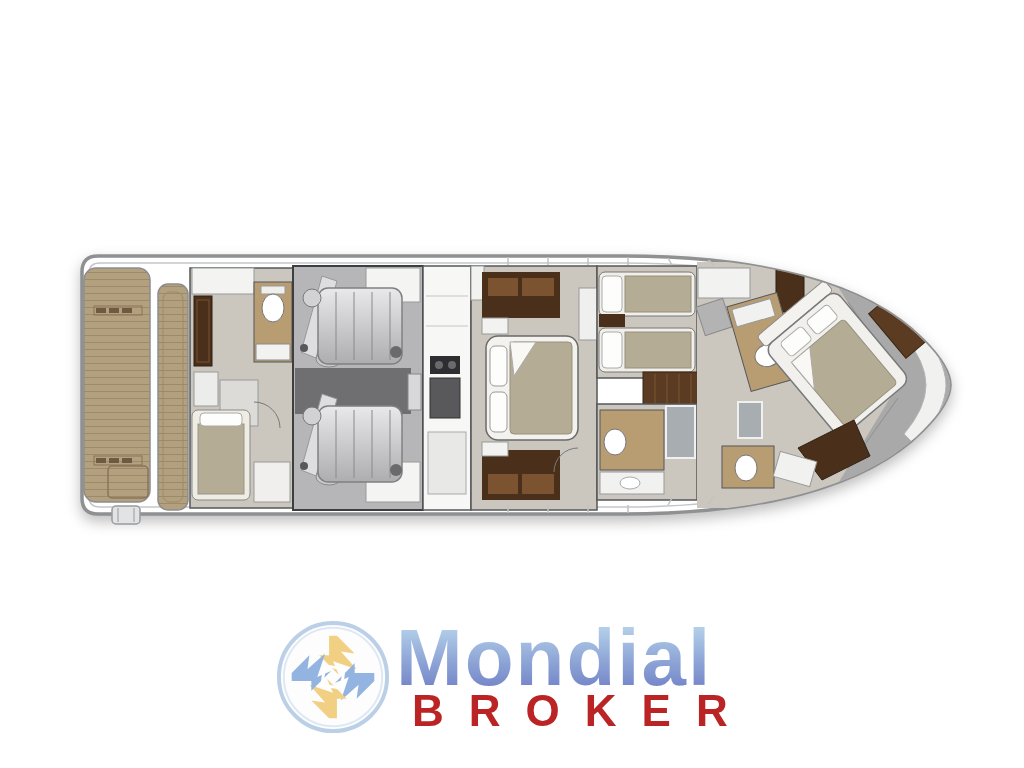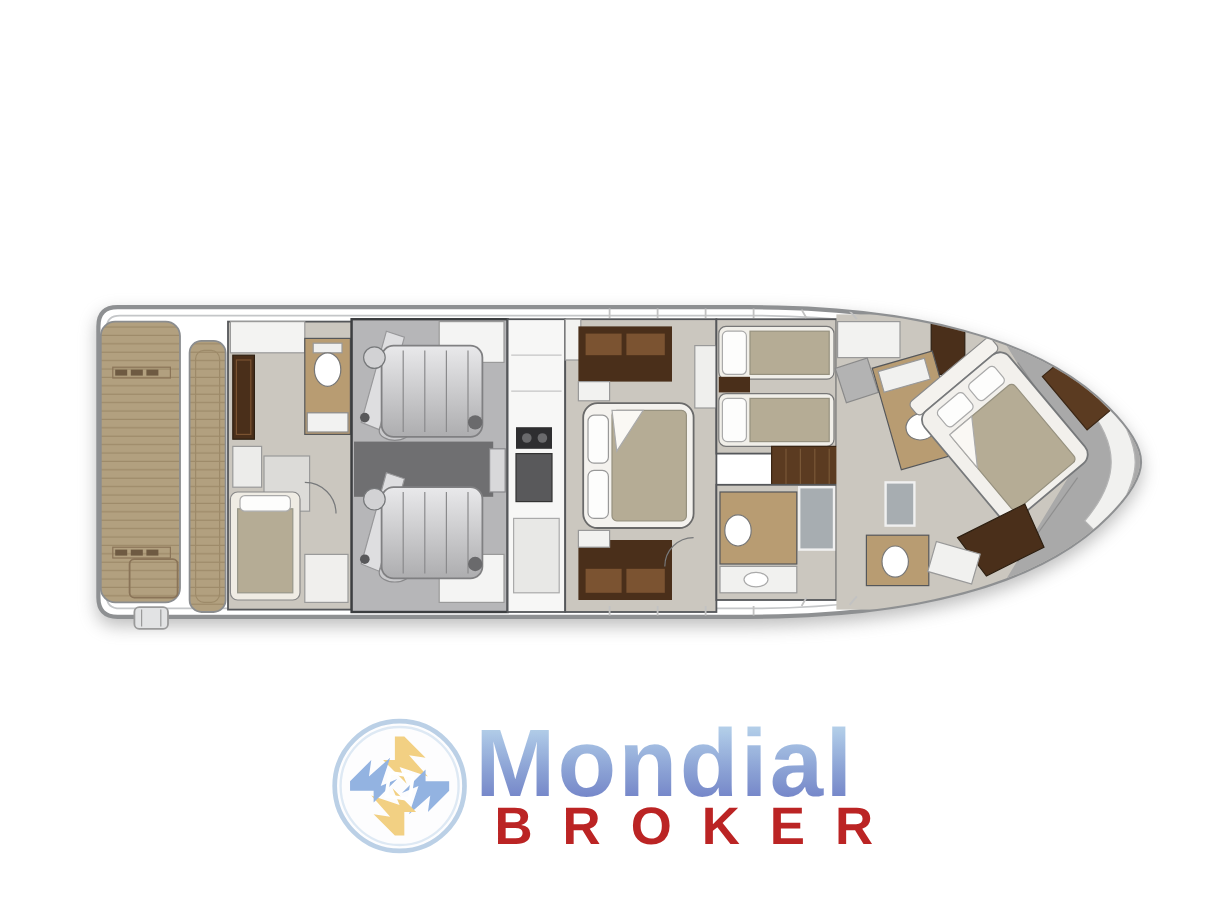--- a/index.html
+++ b/index.html
@@ -5,21 +5,21 @@
   html,body{margin:0;padding:0;}
   body{
     width:1024px;height:768px;position:relative;overflow:hidden;
     background:#ffffff;font-family:"Liberation Sans", sans-serif;
   }
   .boat-wrap{position:absolute;left:78px;top:252px;width:876px;height:266px;}
   .boat-wrap svg{overflow:visible;display:block;}
   .hull-shadow{filter:drop-shadow(0 6px 7px rgba(110,110,110,0.45));}
 
   .logo{
-    position:absolute;left:274px;top:596px;display:flex;align-items:flex-start;
+    position:absolute;left:274px;top:618px;display:flex;align-items:flex-start;
     opacity:0.96;
   }
   .emblem{width:118px;height:118px;flex:0 0 auto;}
   .logo-text{margin-left:4px;}
   .brand{
     font-size:80px;font-weight:700;line-height:1;letter-spacing:2px;
     background:linear-gradient(180deg,#bcdaee 0%,#8fa8d8 48%,#6e80c6 88%);
     -webkit-background-clip:text;background-clip:text;
     -webkit-text-fill-color:transparent;color:#7e96cf;
   }

